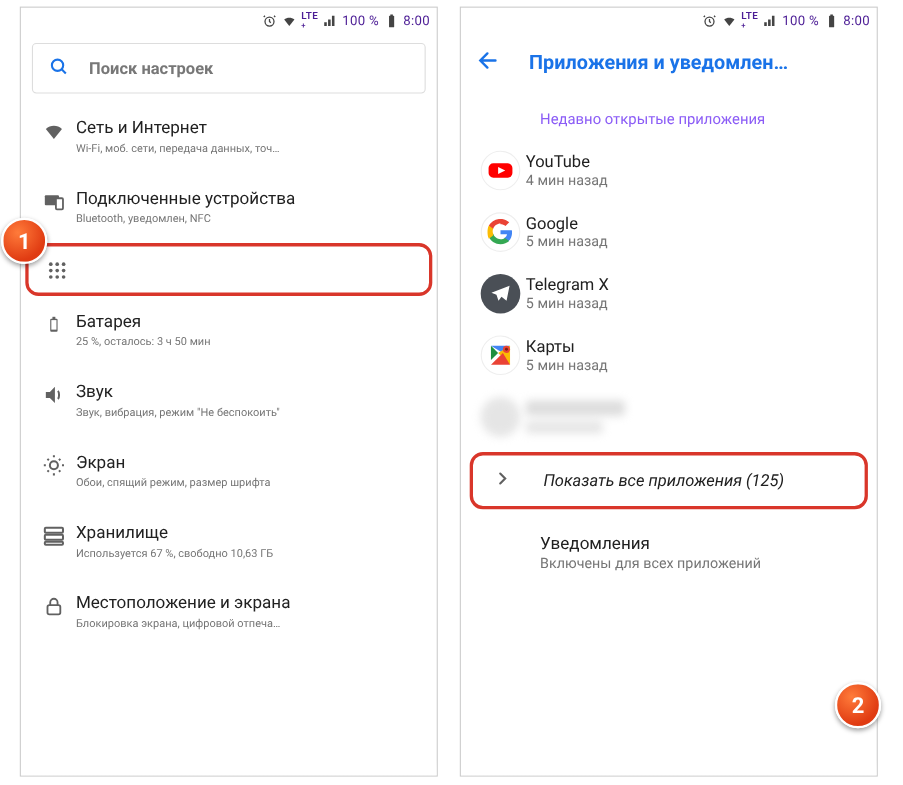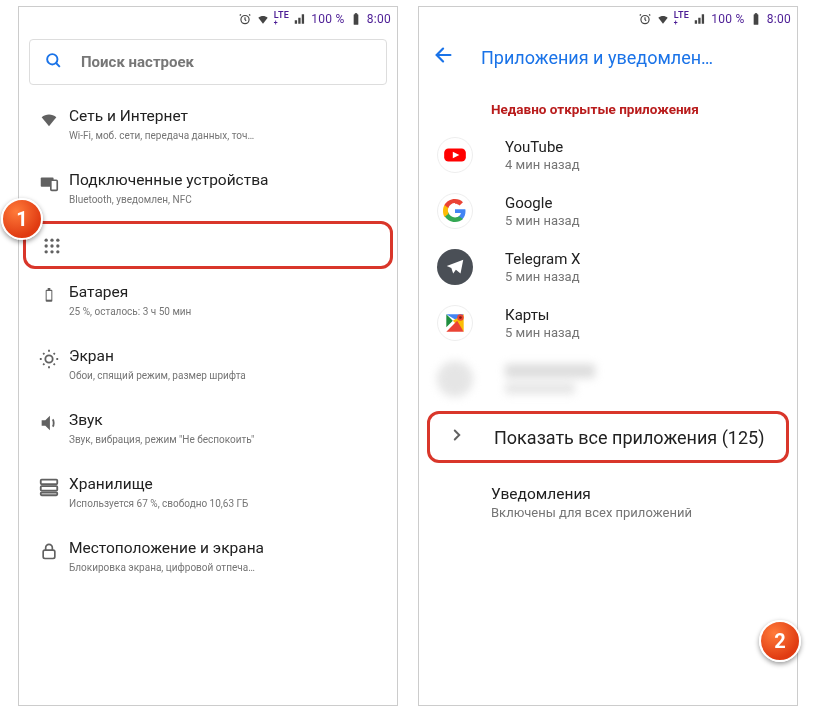--- a/index.html
+++ b/index.html
@@ -91,58 +91,58 @@
     height: 52px;
     display: flex;
     align-items: center;
     padding: 0 14px;
     gap: 26px;
   }
   .appbar .back { color: #1a73e8; }
   .appbar .title {
     color: #1a73e8;
     font-size: 18px;
-    font-weight: 400;
+    font-weight: 700;
     white-space: nowrap;
     overflow: hidden;
     text-overflow: ellipsis;
     flex: 1;
   }
   .section-header {
-    color: #b91c1c;
+    color: #8b5cf6;
     font-size: 13.5px;
-    font-weight: 700;
+    font-weight: 400;
     padding: 18px 16px 10px 72px;
   }
   .app-row {
     display: flex;
     align-items: center;
     padding: 10px 16px 10px 18px;
-    gap: 32px;
+    gap: 5px;
   }
   .app-row .appicon {
     width: 36px;
     height: 36px;
     border-radius: 50%;
     display: flex;
     align-items: center;
     justify-content: center;
     flex-shrink: 0;
   }
   .app-row .text-col .title { font-size: 15px; color: #212121; }
   .app-row .text-col .sub { font-size: 13px; color: #757575; margin-top: 1px; }
   .blurred { filter: blur(4px); opacity: 0.5; }
   .show-all-row {
     display: flex;
     align-items: center;
     padding: 14px 16px 14px 22px;
     gap: 28px;
   }
   .show-all-row .chev { color: #616161; }
-  .show-all-row .title { font-size: 18px; color: #212121; }
+  .show-all-row .title { font-size: 15px; color: #212121; font-style: italic; }
   .notif-row {
     padding: 16px 16px 12px 72px;
   }
   .notif-row .title { font-size: 15.5px; color: #212121; }
   .notif-row .sub { font-size: 13px; color: #757575; margin-top: 2px; }
   .callout {
     position: absolute;
     width: 42px;
     height: 42px;
     border-radius: 50%;
@@ -248,41 +248,41 @@
           </svg>
       </div>
       <div class="text-col">
         <div class="title">Батарея</div>
         <div class="sub">25 %, осталось: 3 ч 50 мин</div>
       </div>
     </div>
 
     <div class="row">
       <div class="icon-col">
+        <svg width="22" height="22" viewBox="0 0 24 24" fill="#616161">
+            <path d="M4 9v6h4l5 5V4L8 9H4z"></path>
+            <path d="M16 8c1.5 1.5 1.5 6.5 0 8" fill="none" stroke="#616161" stroke-width="2"></path>
+          </svg>
+      </div>
+      <div class="text-col">
+        <div class="title">Звук</div>
+        <div class="sub">Звук, вибрация, режим "Не беспокоить"</div>
+      </div>
+    </div>
+
+    <div class="row">
+      <div class="icon-col">
         <svg width="22" height="22" viewBox="0 0 24 24" fill="none" stroke="#616161" stroke-width="2">
             <circle cx="12" cy="12" r="4"></circle>
             <path d="M12 2v2M12 20v2M4 12H2M22 12h-2M5.6 5.6l1.4 1.4M17 17l1.4 1.4M5.6 18.4L7 17M17 7l1.4-1.4"></path>
           </svg>
       </div>
       <div class="text-col">
         <div class="title">Экран</div>
         <div class="sub">Обои, спящий режим, размер шрифта</div>
-      </div>
-    </div>
-
-    <div class="row">
-      <div class="icon-col">
-        <svg width="22" height="22" viewBox="0 0 24 24" fill="#616161">
-            <path d="M4 9v6h4l5 5V4L8 9H4z"></path>
-            <path d="M16 8c1.5 1.5 1.5 6.5 0 8" fill="none" stroke="#616161" stroke-width="2"></path>
-          </svg>
-      </div>
-      <div class="text-col">
-        <div class="title">Звук</div>
-        <div class="sub">Звук, вибрация, режим "Не беспокоить"</div>
       </div>
     </div>
 
     <div class="row">
       <div class="icon-col">
         <svg width="22" height="22" viewBox="0 0 24 24" fill="none" stroke="#616161" stroke-width="2">
             <rect x="3" y="4" width="18" height="5" rx="1"></rect>
             <rect x="3" y="11" width="18" height="5" rx="1"></rect>
             <rect x="3" y="18" width="18" height="3" rx="1"></rect>
           </svg>

